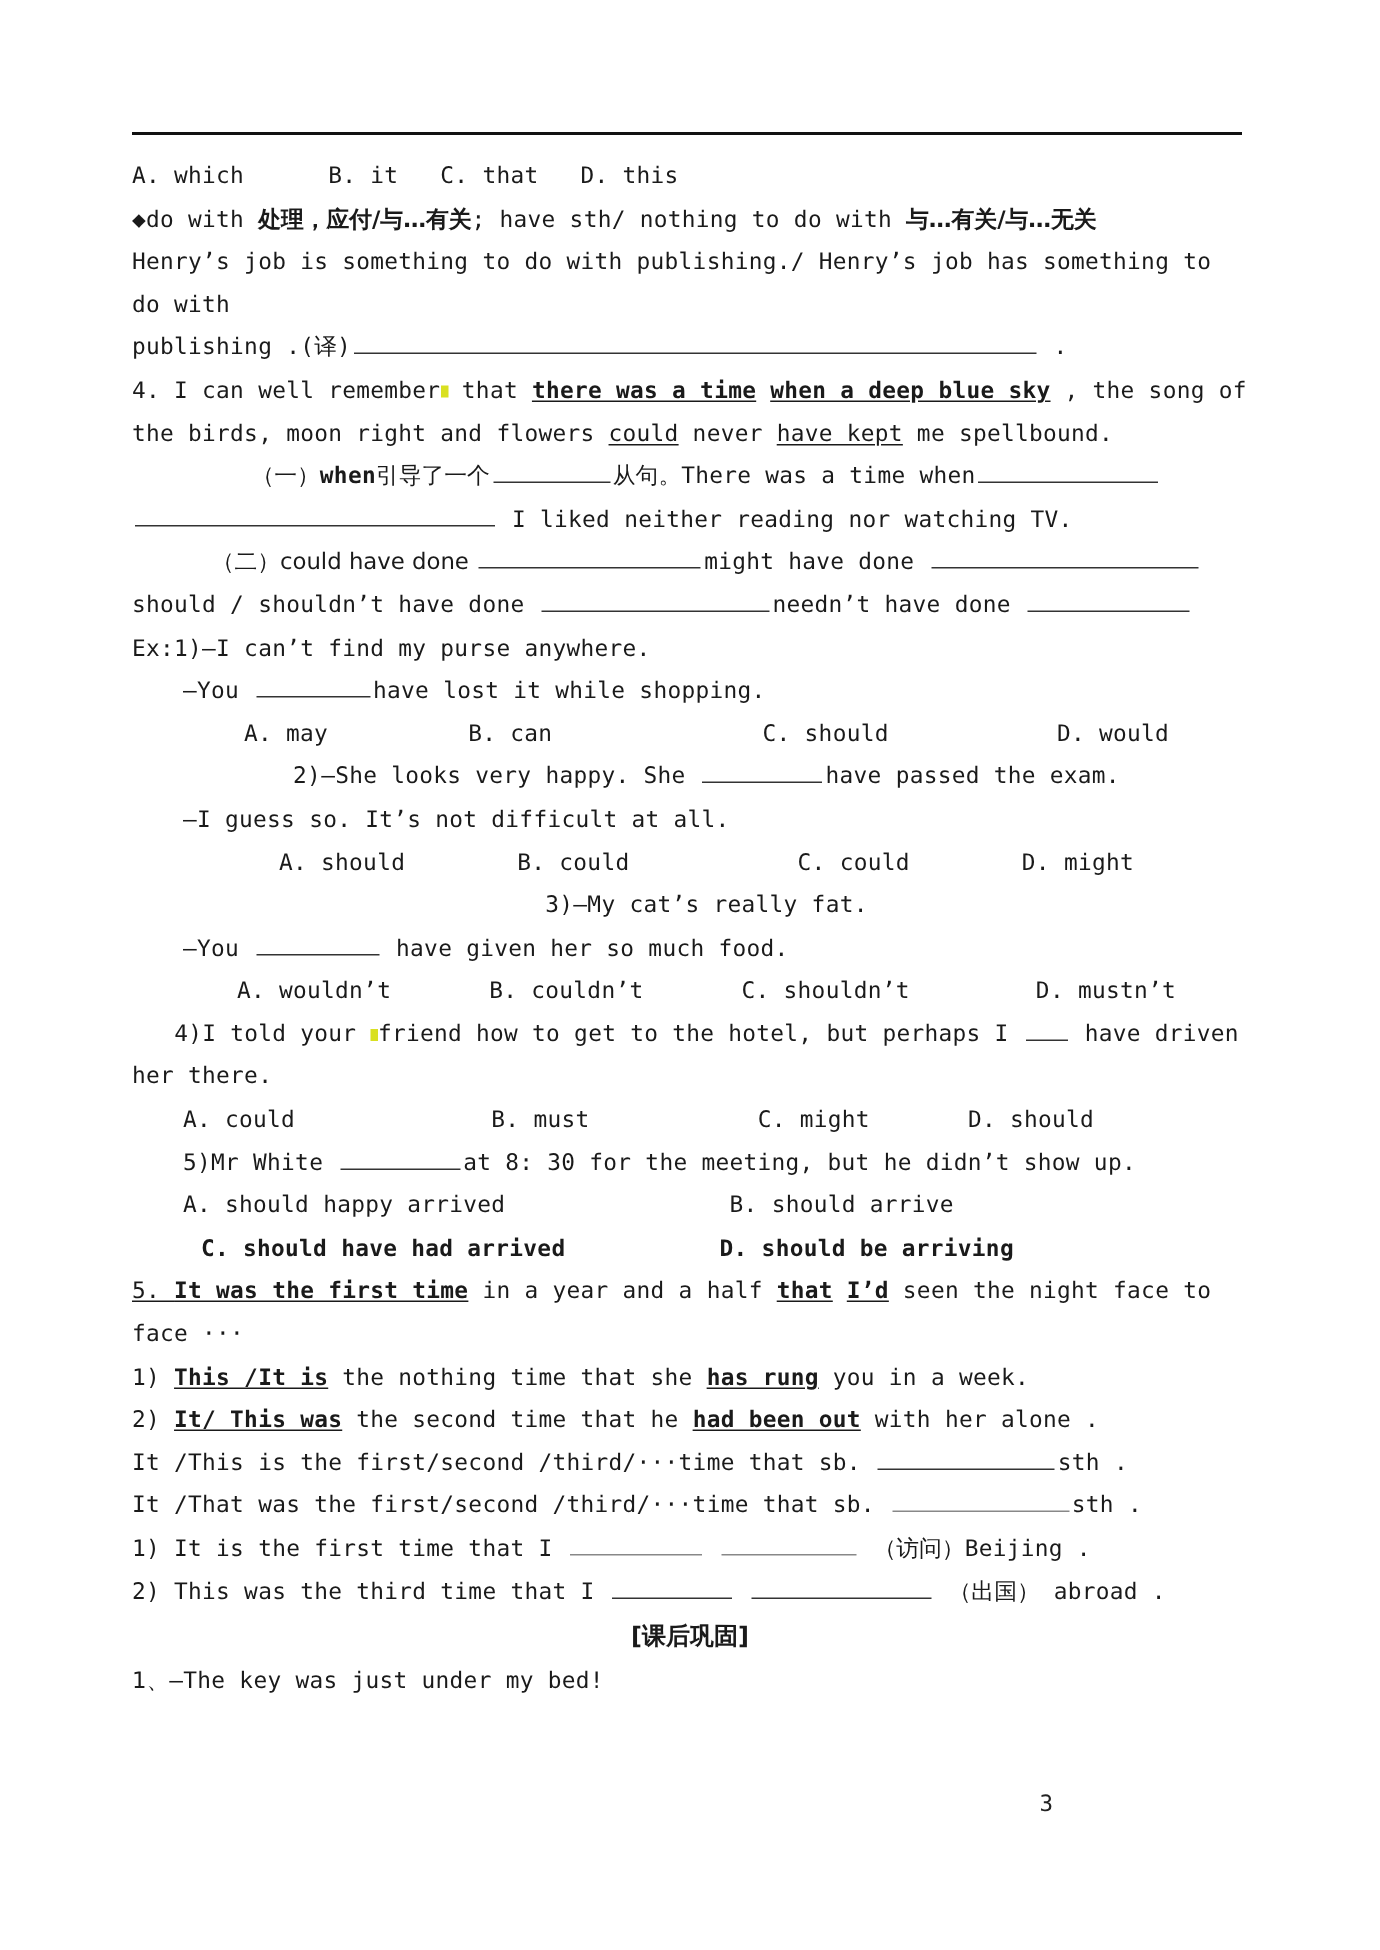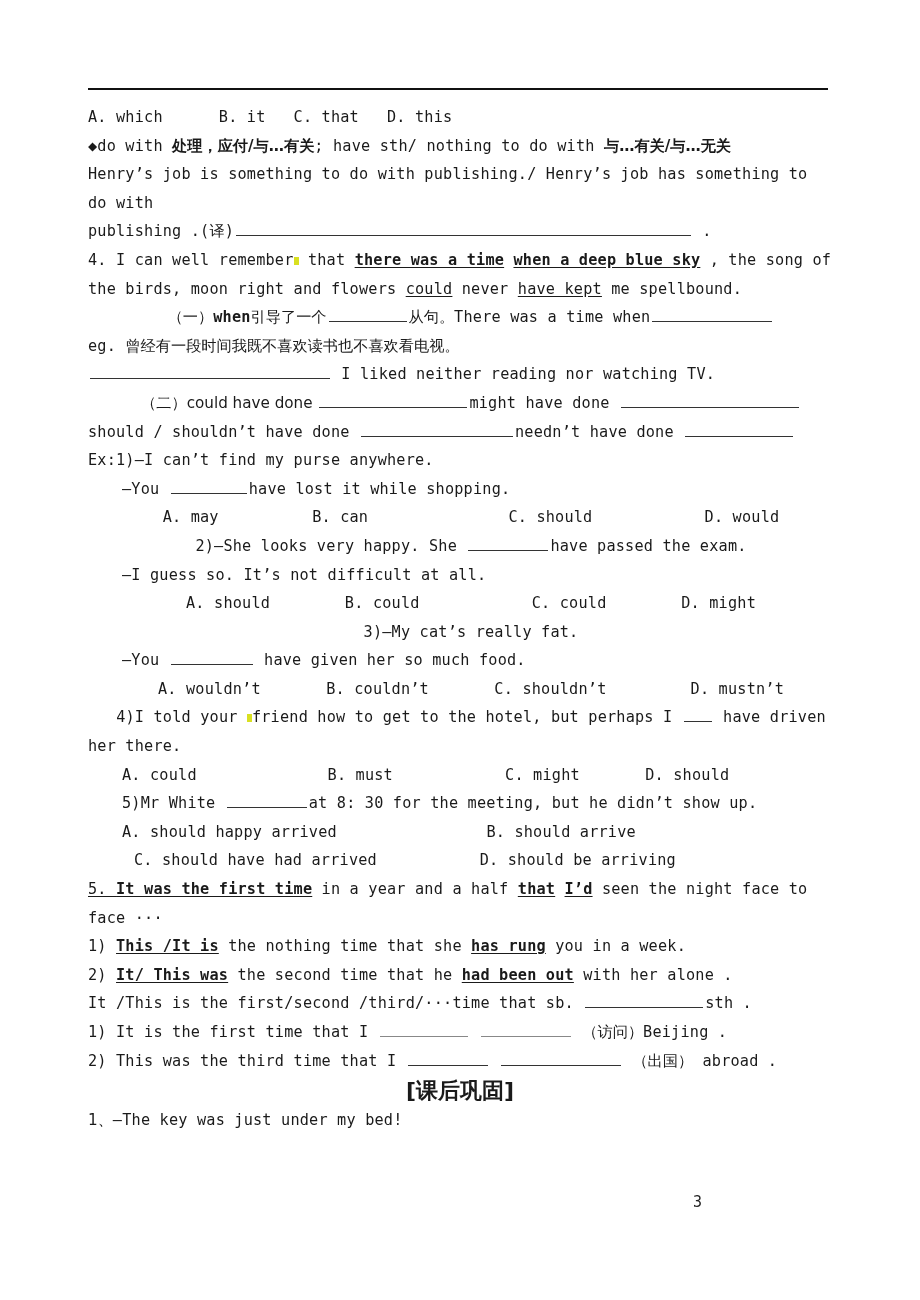--- a/index.html
+++ b/index.html
@@ -74,21 +74,21 @@
   .hl {
     background: #d9e021;
     display: inline-block;
     width: 5px;
     height: 8px;
     vertical-align: baseline;
   }
   .center { text-align: center; }
   .indent1 { padding-left: 22px; text-align: center; }
   .indent2 { padding-left: 34px; }
-  .indent3 { padding-left: 46px; }
+  .indent3 { padding-left: 46px; font-weight: bold; }
   .pageno {
     position: absolute;
     right: 86px;
     top: 1193px;
     font-family: "DejaVu Sans Mono", "Liberation Mono", monospace;
     font-size: 15px;
     color: #222;
   }
   .nowrap { white-space: pre; }
 </style>
@@ -110,21 +110,20 @@
     <div class="ln mono">do with</div>
 
     <div class="ln mono"><span>publishing .(</span><span class="cjk-n">译</span><span>)</span><span class="blank" style="width:455px"></span> <span>.</span></div>
 
     <div class="ln mono"><span>4. </span><span>I can well remember</span><span class="hl"></span><span> that </span><span class="bu">there was a time</span><span> </span><span class="bu">when a deep blue sky</span><span> , the song of</span></div>
 
     <div class="ln mono"><span>the birds, moon right and flowers </span><span class="u">could</span><span> never </span><span class="u">have kept</span><span> me spellbound.</span></div>
 
     <div class="ln mono indent1"><span class="cjk-n">（一）</span><span class="b">when</span><span class="cjk-n">引导了一个</span><span class="blank" style="width:78px"></span><span class="cjk-n">从句。</span><span>There was a time when</span><span class="blank" style="width:120px"></span></div>
 
-    <div class="ln mono"><span>eg. </span><span class="cjk-n">曾经有一段时间我既不喜欢读书也不喜欢看电视。</span></div>
 
     <div class="ln mono"><span class="blank" style="width:240px"></span> <span>I liked neither reading nor watching TV.</span></div>
 
     <div class="ln mono indent1"><span class="cjk-n">（二）could have done </span><span class="blank" style="width:148px"></span><span>might have done </span><span class="blank" style="width:178px"></span></div>
 
     <div class="ln mono"><span>should / shouldn’t have done </span><span class="blank" style="width:152px"></span><span>needn’t have done </span><span class="blank" style="width:108px"></span></div>
 
     <div class="ln mono">Ex:1)—I can’t find my purse anywhere.</div>
 
     <div class="ln mono indent2"><span>—You </span><span class="blank" style="width:76px"></span><span>have lost it while shopping.</span></div>
@@ -159,26 +158,27 @@
 
     <div class="ln mono">face ···</div>
 
     <div class="ln mono"><span>1) </span><span class="bu">This /It is</span><span> the nothing time that she </span><span class="bu">has rung</span><span> you in a week.</span></div>
 
     <div class="ln mono"><span>2) </span><span class="bu">It/ This was</span><span> the second time that he </span><span class="bu">had been out</span><span> with her alone .</span></div>
 
 
     <div class="ln mono"><span>It /This is the first/second /third/···time that sb. </span><span class="blank" style="width:118px"></span><span>sth .</span></div>
 
+    <div class="ln mono"><span>It /That was the first/second /third/···time that sb. </span><span class="blank thin" style="width:118px"></span><span>sth .</span></div>
 
     <div class="ln mono"><span>1) </span><span>It is the first time that I </span><span class="blank thin" style="width:88px"></span> <span class="blank thin" style="width:90px"></span> <span class="cjk-n">（访问）</span><span>Beijing .</span></div>
 
     <div class="ln mono"><span>2) </span><span>This was the third time that I </span><span class="blank" style="width:80px"></span> <span class="blank" style="width:120px"></span> <span class="cjk-n">（出国）</span><span> abroad .</span></div>
 
-    <div class="ln cjk center" style="font-size:22px; margin-top:2px;">[课后巩固]</div>
+    <div class="ln cjk center" style="font-size:16px; margin-top:2px;">[课后巩固]</div>
 
     <div class="ln mono"><span class="cjk-n">1、</span><span>—The key was just under my bed!</span></div>
 
   </div>
 
   <div class="pageno">3</div>
 
 </div>
 
 </body></html>

